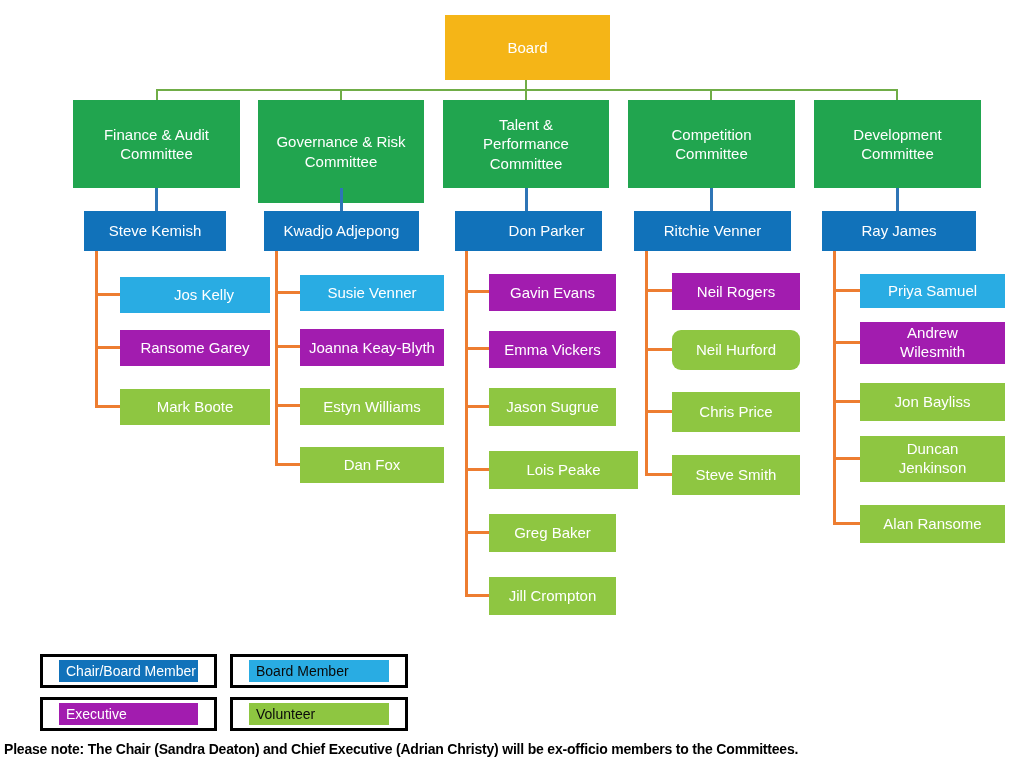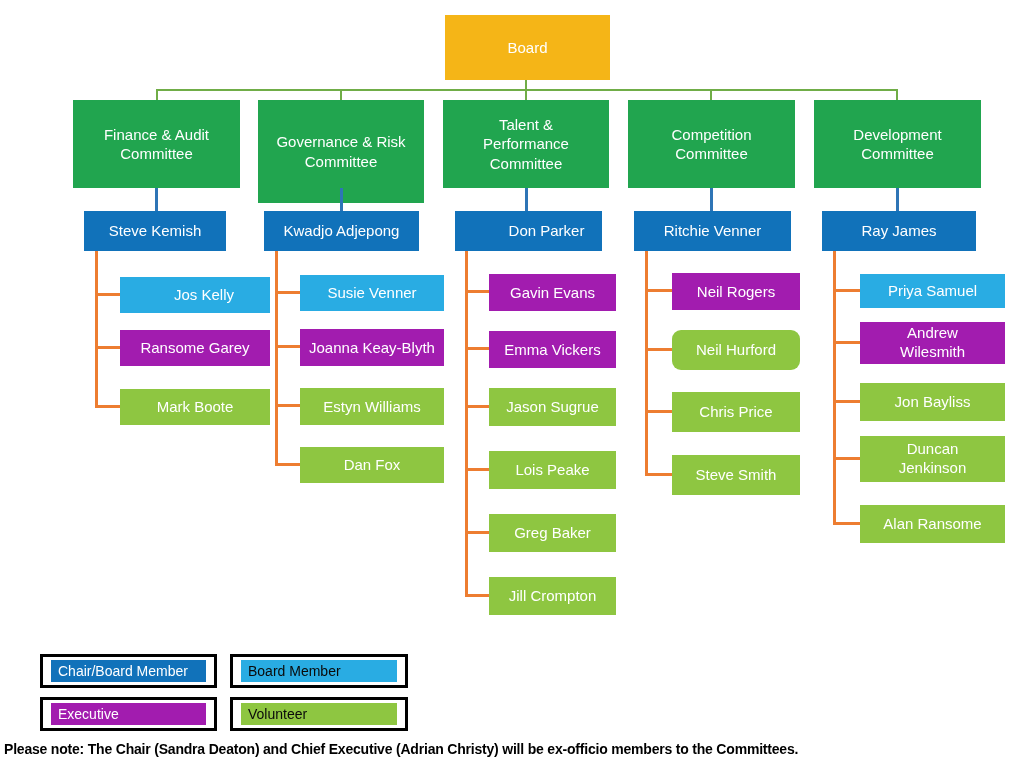--- a/index.html
+++ b/index.html
@@ -21,21 +21,21 @@
   .role-board-member{background:#29ACE3;}
   .role-executive{background:#a21caf;}
   .role-volunteer{background:#8EC641;}
   .two-line{padding:0 24px;}
   .line{position:absolute;}
   .c-green{background:#70AD47;}
   .c-blue{background:#2E75B6;}
   .c-orange{background:#ED7D31;}
   .legend-outer{
     position:absolute;border:3px solid #000000;background:#ffffff;
-    box-sizing:border-box;padding:3px 8px;
+    box-sizing:border-box;padding:3px 16px;
   }
   .legend-bar{
     width:100%;height:100%;display:flex;align-items:center;
     padding-left:7px;box-sizing:border-box;font-size:14px;color:#ffffff;
   }
   .legend-bar.dark-text{color:#0a0a0a;}
   .note{
     position:absolute;left:4px;top:741px;color:#000000;
     font-size:14px;font-weight:bold;letter-spacing:-0.2px;white-space:nowrap;
   }
@@ -93,21 +93,21 @@
   <div class="line c-orange" style="left:465px;top:251px;width:3px;height:346px;"></div>
   <div class="line c-orange" style="left:465px;top:290px;width:24px;height:3px;"></div>
   <div class="line c-orange" style="left:465px;top:347px;width:24px;height:3px;"></div>
   <div class="line c-orange" style="left:465px;top:405px;width:24px;height:3px;"></div>
   <div class="line c-orange" style="left:465px;top:468px;width:24px;height:3px;"></div>
   <div class="line c-orange" style="left:465px;top:531px;width:24px;height:3px;"></div>
   <div class="line c-orange" style="left:465px;top:594px;width:24px;height:3px;"></div>
   <div class="box member role-executive" style="left:489px;top:274px;width:127px;height:37px;">Gavin Evans</div>
   <div class="box member role-executive" style="left:489px;top:331px;width:127px;height:37px;">Emma Vickers</div>
   <div class="box member role-volunteer" style="left:489px;top:388px;width:127px;height:38px;">Jason Sugrue</div>
-  <div class="box member role-volunteer" style="left:489px;top:451px;width:127px;height:38px;">Lois Peake</div>
+  <div class="box member role-volunteer" style="left:489px;top:451px;width:149px;height:38px;">Lois Peake</div>
   <div class="box member role-volunteer" style="left:489px;top:514px;width:127px;height:38px;">Greg Baker</div>
   <div class="box member role-volunteer" style="left:489px;top:577px;width:127px;height:38px;">Jill Crompton</div>
 
   <div class="line c-orange" style="left:645px;top:251px;width:3px;height:225px;"></div>
   <div class="line c-orange" style="left:645px;top:289px;width:27px;height:3px;"></div>
   <div class="line c-orange" style="left:645px;top:348px;width:27px;height:3px;"></div>
   <div class="line c-orange" style="left:645px;top:410px;width:27px;height:3px;"></div>
   <div class="line c-orange" style="left:645px;top:473px;width:27px;height:3px;"></div>
   <div class="box member role-executive" style="left:672px;top:273px;width:128px;height:37px;">Neil Rogers</div>
   <div class="box member role-volunteer" style="left:672px;top:330px;width:128px;height:40px;border-radius:9px;">Neil Hurford</div>

